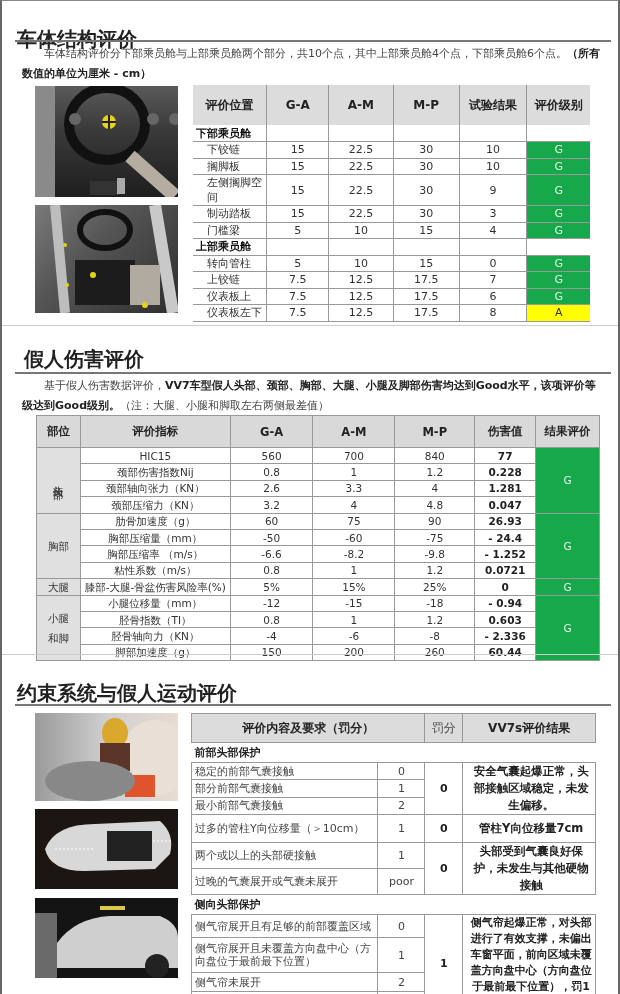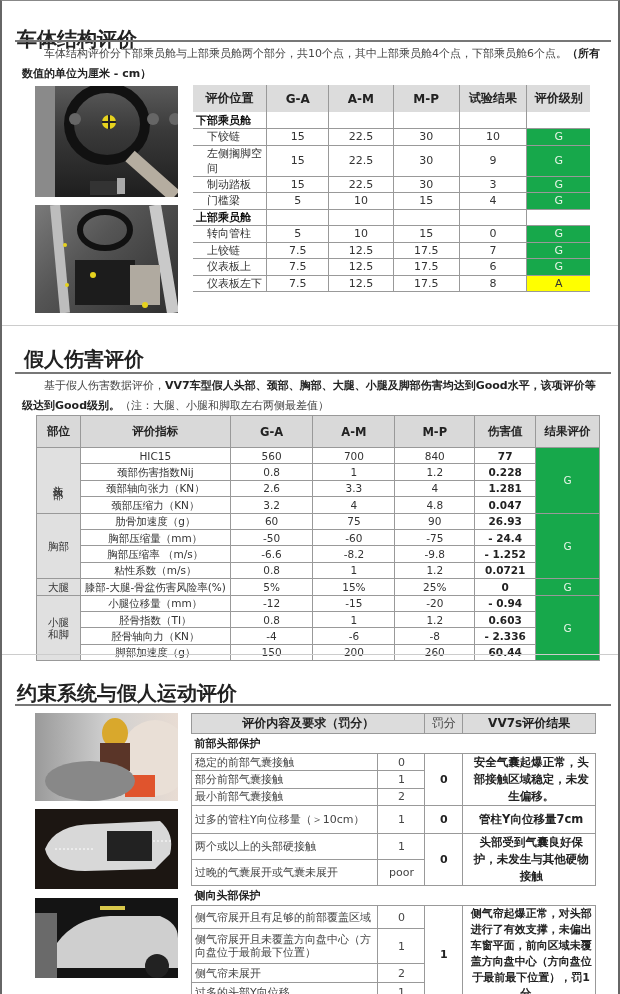--- a/index.html
+++ b/index.html
@@ -7,32 +7,32 @@
   body { font-family: "DejaVu Sans", "Liberation Sans", sans-serif; color: #333; position: relative; }
   .frame { position: absolute; left: 0; top: 0; width: 620px; height: 994px; border-left: 2px solid #666; border-right: 2px solid #666; border-top: 1px solid #888; }
   .sec-title { position: absolute; left: 17px; font-size: 20px; font-weight: bold; color: #222; letter-spacing: 0px; }
   .sec-rule { position: absolute; left: 15px; width: 596px; height: 2px; background: #777; }
   .sec-divider { position: absolute; left: 2px; width: 616px; height: 1px; background: #ccc; }
   .para { position: absolute; left: 22px; width: 580px; font-size: 11px; line-height: 20px; color: #444; }
   .para b { color: #222; }
   .photo { position: absolute; background: #2a2a2a; overflow: hidden; }
   table { border-collapse: collapse; position: absolute; font-size: 11px; }
   td, th { text-align: center; color: #333; font-weight: normal; }
-  .t1 th { background: #dcdcdc; font-weight: bold; font-size: 12px; height: 27px; border-right: 1px solid #999; color: #222; }
+  .t1 th { background: #dcdcdc; font-weight: bold; font-size: 12px; height: 40px; border-right: 1px solid #999; color: #222; }
   .t1 td { height: 16.5px; border-bottom: 1px solid #999; border-right: 1px solid #999; padding: 0; line-height: 15px; }
   .t1 td.lbl { text-align: left; padding-left: 14px; }
   .t1 td.grp { text-align: left; padding-left: 3px; font-weight: bold; color: #111; }
   .t1 td.noborder-r { border-right: none; }
   .g-green { background: #17a84b; color: #e8f5e8 !important; }
   .g-yellow { background: #ffff00; color: #333 !important; }
   .t2 th { background: #d9d9d9; font-weight: bold; font-size: 11.5px; height: 32px; border: 1px solid #999; color: #222; }
   .t2 td { height: 16.4px; border: 1px solid #999; padding: 0; font-size: 10.5px; line-height: 14px; }
   .t2 td.part { background: #e0e0e0; }
   .t2 td.val { font-weight: bold; color: #222; }
-  .t3 th { background: #dcdcdc; font-weight: bold; font-size: 12px; height: 20px; border: 1px solid #999; color: #222; }
+  .t3 th { background: #dcdcdc; font-weight: bold; font-size: 12px; height: 29px; border: 1px solid #999; color: #222; }
   .t3 td { border: 1px solid #999; padding: 0 3px; font-size: 11px; line-height: 13px; color: #444; }
   .t3 td.grp { text-align: left; font-weight: bold; color: #222; border-left: none; border-right: none; height: 20px; }
   .t3 td.req { text-align: left; height: 16px; }
   .t3 td.pen { font-weight: bold; color: #222; }
   .t3 td.res { text-align: center; font-weight: bold; color: #222; font-size: 11.5px; line-height: 17px; padding-left: 7px; }
 </style>
 </head>
 <body>
 
 <div class="frame"></div>
@@ -101,20 +101,28 @@
     </tr>
     <tr>
       <td class="lbl">下铰链</td>
       <td>15</td>
       <td>22.5</td>
       <td>30</td>
       <td>10</td>
       <td class="g-green noborder-r">G</td>
     </tr>
     <tr>
+      <td class="lbl">搁脚板</td>
+      <td>15</td>
+      <td>22.5</td>
+      <td>30</td>
+      <td>10</td>
+      <td class="g-green noborder-r">G</td>
+    </tr>
+    <tr>
       <td class="lbl">左侧搁脚空间</td>
       <td>15</td>
       <td>22.5</td>
       <td>30</td>
       <td>9</td>
       <td class="g-green noborder-r">G</td>
     </tr>
     <tr>
       <td class="lbl">制动踏板</td>
       <td>15</td>
@@ -271,25 +279,25 @@
       <td class="part">大腿</td>
       <td>膝部-大腿-骨盆伤害风险率(%)</td>
       <td>5%</td>
       <td>15%</td>
       <td>25%</td>
       <td class="val">0</td>
       <td class="g-green">G</td>
     </tr>
 
     <tr>
-      <td class="part" rowspan="4" style="padding:16px 8px;line-height:12px;">小腿和脚</td>
+      <td class="part" rowspan="4" style="padding:10px 8px;line-height:20px;">小腿和脚</td>
       <td>小腿位移量（mm）</td>
       <td>-12</td>
       <td>-15</td>
-      <td>-20</td>
+      <td>-18</td>
       <td class="val">- 0.94</td>
       <td class="g-green" rowspan="4">G</td>
     </tr>
     <tr>
       <td>胫骨指数（TI）</td>
       <td>0.8</td>
       <td>1</td>
       <td>1.2</td>
       <td class="val">0.603</td>
     </tr>

